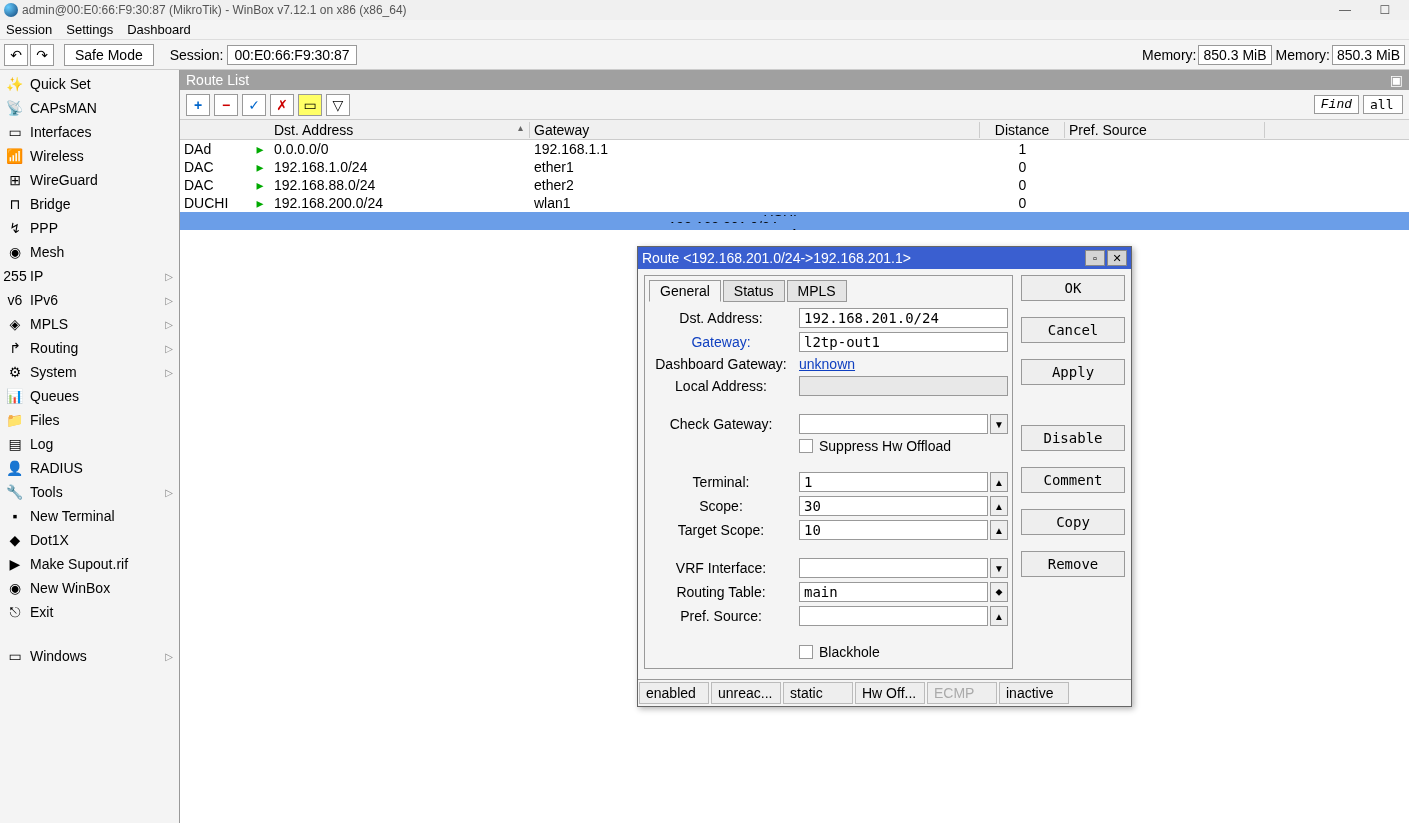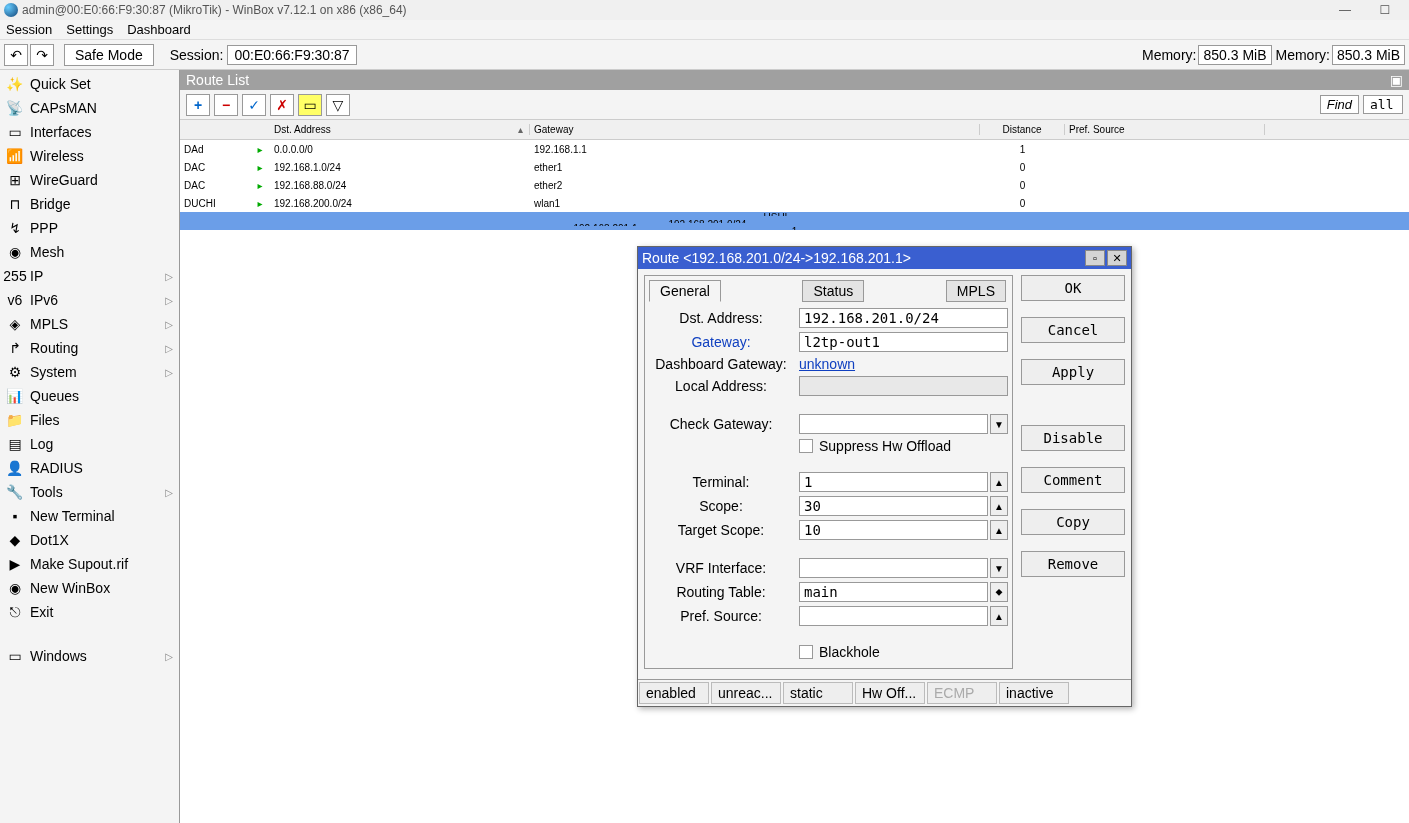--- a/index.html
+++ b/index.html
@@ -36,25 +36,25 @@
 
 .main { flex: 1; position: relative; background: #fff; }
 
 
 .route-list { position: absolute; left: 0; top: 0; right: 0; bottom: 0; }
 .win-title { height: 20px; background: #a0a0a0; color: #fff; font-family: "Consolas", monospace; font-size: 14px; padding: 0 6px; display: flex; align-items: center; }
 .win-title .spacer { flex: 1; }
 .route-toolbar { height: 30px; display: flex; align-items: center; padding: 0 6px; border-bottom: 1px solid #ccc; background: #f4f4f4; }
 .rt-btn { width: 24px; height: 22px; border: 1px solid #999; background: #fff; margin-right: 4px; display: flex; align-items: center; justify-content: center; font-size: 14px; }
 .route-toolbar .spacer { flex: 1; }
-.find-btn { border: 1px solid #999; background: #fff; padding: 1px 6px; font-style: italic; font-family: Liberation Sans, sans-serif; margin-right: 4px; }
+.find-btn { border: 1px solid #999; background: #fff; padding: 1px 6px; font-style: italic; font-family: Liberation Mono, monospace; margin-right: 4px; }
 .filter-box { border: 1px solid #999; background: #fff; padding: 1px 6px; width: 40px; font-family: "Consolas", monospace; }
 
 
-.route-table { font-family: "Consolas", monospace; font-size: 10px; }
+.route-table { font-family: "Consolas", monospace; font-size: 14px; }
 .rt-header { display: flex; background: #f0f0f0; border-bottom: 1px solid #ccc; height: 20px; align-items: center; }
 .rt-header .cell { border-right: 1px solid #ccc; padding: 0 4px; white-space: nowrap; overflow: hidden; }
 .rt-row { display: flex; height: 18px; align-items: center; }
 .rt-row .cell { padding: 0 4px; white-space: nowrap; overflow: hidden; }
 .rt-row.selected { background: #6b9ee8; flex-direction: column; }
 .c-flags { width: 70px; }
 .c-play { width: 20px; text-align: center; color: #0a0; }
 .c-dst { width: 260px; }
 .c-gw { width: 450px; }
 .c-dist { width: 85px; text-align: center; }
@@ -64,21 +64,21 @@
 
 
 .dialog { position: absolute; left: 457px; top: 176px; width: 495px; border: 1px solid #666; background: #f4f4f4; box-shadow: 2px 2px 6px rgba(0,0,0,0.3); }
 .dlg-title { height: 22px; background: #3a5fd0; color: #fff; font-family: "Consolas", monospace; font-size: 14px; display: flex; align-items: center; padding: 0 4px; }
 .dlg-title .spacer { flex: 1; }
 .dlg-title .winbtn { width: 20px; height: 16px; border: 1px solid #888; background: #d4d4d4; color: #000; display: flex; align-items: center; justify-content: center; font-size: 11px; margin-left: 2px; }
 .dlg-body { display: flex; padding: 6px; }
 .dlg-left { flex: 1; border: 1px solid #999; background: #f4f4f4; padding: 4px; font-family: "Consolas", monospace; font-size: 14px; }
 .dlg-right { width: 110px; margin-left: 8px; display: flex; flex-direction: column; gap: 16px; }
 .dlg-btn { border: 1px solid #999; background: #eee; padding: 4px 0; text-align: center; font-family: "Consolas", monospace; font-size: 14px; }
-.tabs { display: flex; margin-bottom: 6px; justify-content: space-between; }
+.tabs { display: flex; margin-bottom: 6px; }
 .tab { border: 1px solid #999; padding: 2px 10px; background: #e4e4e4; margin-right: 2px; }
 .tab.active { background: #f4f4f4; border-bottom: 1px solid #f4f4f4; }
 .form-row { display: flex; align-items: center; margin: 4px 0; }
 .form-label { width: 150px; text-align: center; padding-right: 6px; }
 .form-label.blue { color: #1040c0; }
 .form-input { flex: 1; border: 1px solid #999; background: #fff; padding: 1px 4px; height: 20px; font-family: "Consolas", monospace; font-size: 14px; }
 .form-input.disabled { background: #e8e8e8; }
 .form-value-link { color: #1040c0; text-decoration: underline; }
 .spin-btn { width: 18px; height: 20px; border: 1px solid #999; background: #eee; display: flex; align-items: center; justify-content: center; font-size: 10px; margin-left: 2px; }
 .chk { width: 14px; height: 14px; border: 1px solid #999; background: #fff; margin-right: 6px; }

